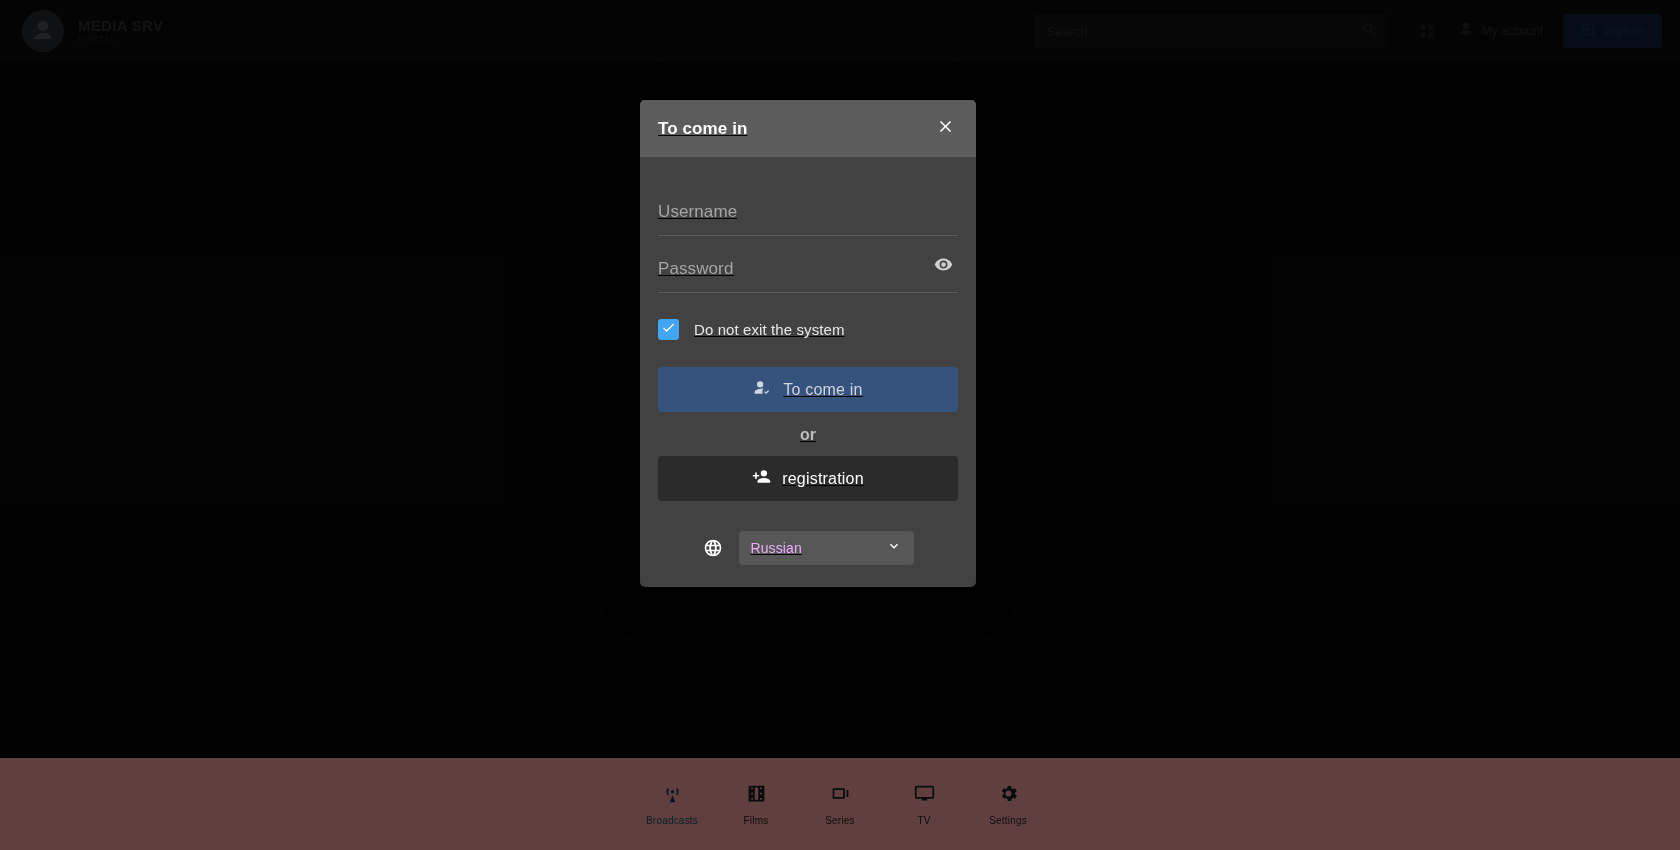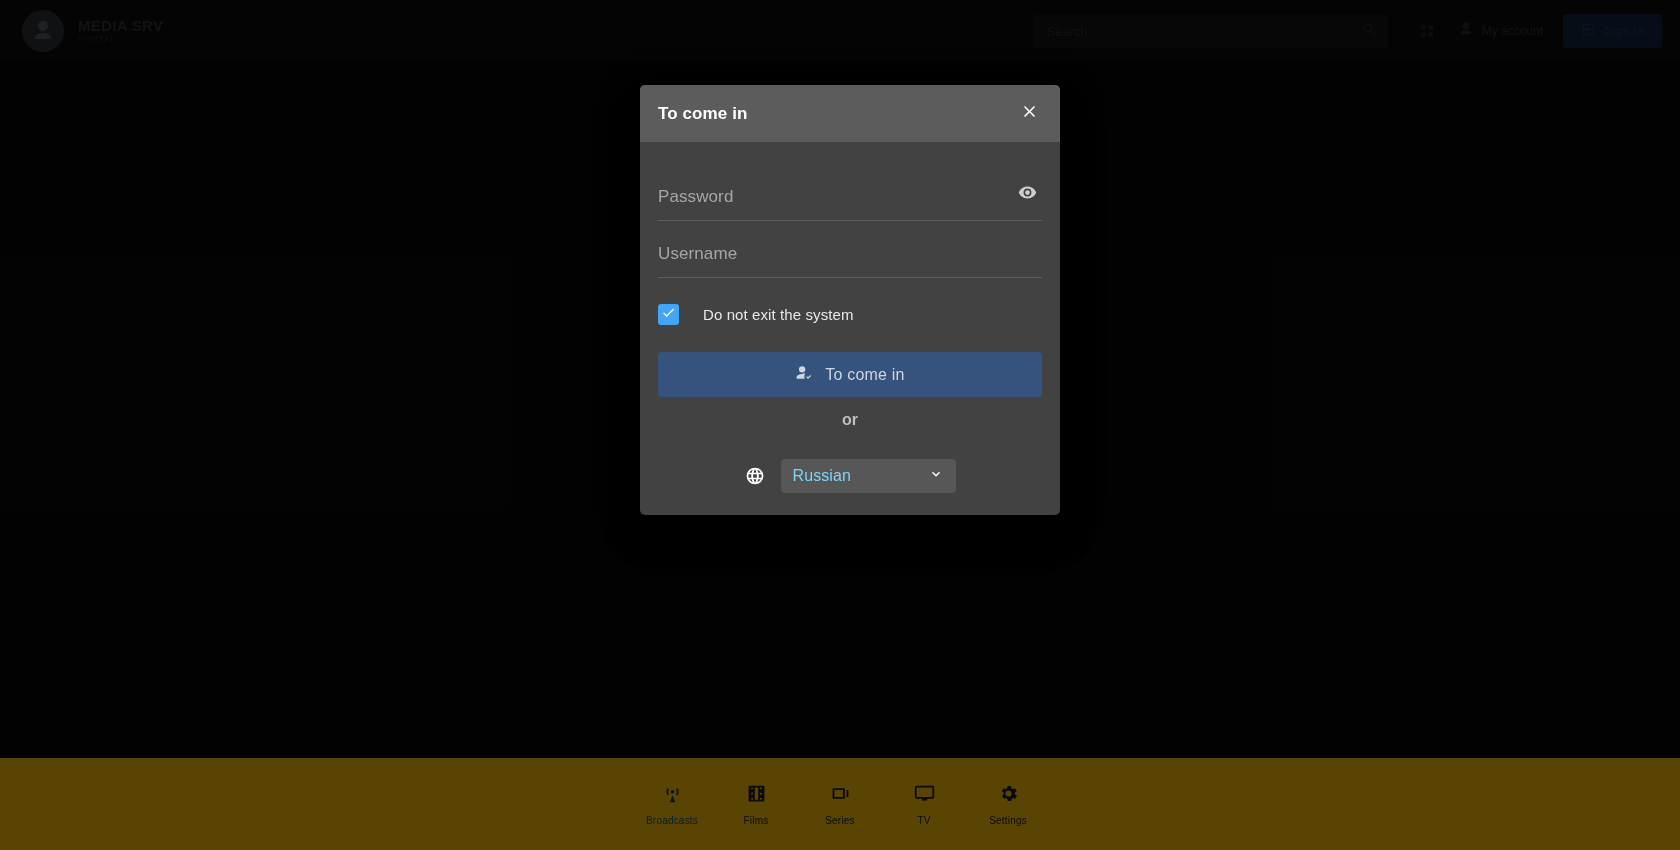--- a/index.html
+++ b/index.html
@@ -51,42 +51,43 @@
   .cta {
     height:34px; border-radius:3px; background:#10243c;
     display:flex; align-items:center; gap:8px; padding:0 18px;
   }
   .cta svg { width:15px; height:15px; fill:#1d3355; }
   .cta span { font-size:12px; font-weight:600; color:#1d3355; }
 
   
   .bottomnav {
     position:absolute; left:0; right:0; bottom:0; height:92px;
-    background:#eab308;
+    background:#fca5a5;
     display:flex; align-items:center; justify-content:center; gap:0;
   }
   .bn-item {
     width:84px; display:flex; flex-direction:column; align-items:center; gap:7px;
   }
   .bn-item svg { width:21px; height:21px; fill:#1b1d20; }
   .bn-item .lbl { font-size:10px; color:#1b1d20; text-align:center; letter-spacing:.2px; }
   .bn-item.active svg { fill:#13354f; }
   .bn-item.active .lbl { color:#14506f; }
 
   
   .scrim { position:absolute; inset:0; background:rgba(0,0,0,.62); }
 
   
   .modal {
-    position:absolute; left:640px; top:85px;
-    width:420px;
+    position:absolute; left:640px; top:100px;
+    width:336px;
     border-radius:5px;
     background:#424242;
     box-shadow:0 11px 15px -7px rgba(0,0,0,.2),0 24px 38px 3px rgba(0,0,0,.14),0 9px 46px 8px rgba(0,0,0,.12);
     overflow:hidden;
+    text-decoration:underline;
   }
   .modal-header {
     height:57px; background:#5c5c5c;
     display:flex; align-items:center; padding:0 14px 0 18px;
   }
   .modal-title { font-size:17px; font-weight:700; color:#fff; letter-spacing:.1px; }
   .modal-close {
     margin-left:auto; width:34px; height:34px; border-radius:50%;
     display:flex; align-items:center; justify-content:center;
   }
@@ -98,21 +99,21 @@
   .field .ph {
     font-size:17px; color:#a6a6a6; line-height:30px; letter-spacing:.1px;
   }
   .field .underline { height:1px; background:#5d5d5d; margin-top:8px; }
   .field .eye {
     position:absolute; right:2px; bottom:14px;
     width:26px; height:26px; display:flex; align-items:center; justify-content:center;
   }
   .field .eye svg { width:19px; height:19px; fill:#cfcfcf; }
 
-  .checkrow { display:flex; align-items:center; gap:24px; margin-top:26px; }
+  .checkrow { display:flex; align-items:center; gap:15px; margin-top:26px; }
   .cbox {
     width:21px; height:21px; border-radius:3px; background:#42a5f5;
     display:flex; align-items:center; justify-content:center; flex:0 0 auto;
   }
   .cbox svg { width:15px; height:15px; fill:#fff; }
   .checkrow .lbl { font-size:15px; color:#e8e8e8; letter-spacing:.1px; }
 
   .btn {
     width:100%; height:45px; border-radius:4px;
     display:flex; align-items:center; justify-content:center; gap:11px;
@@ -133,21 +134,21 @@
     display:block; text-align:center; margin-top:26px;
     font-size:14px; color:#efefef; text-decoration:underline; letter-spacing:.1px;
   }
 
   .langrow { display:flex; align-items:center; justify-content:center; gap:16px; margin-top:30px; }
   .langrow .globe svg { width:20px; height:20px; fill:#fff; display:block; }
   .select {
     width:175px; height:34px; border-radius:4px; background:#575757;
     display:flex; align-items:center; padding:0 12px;
   }
-  .select .val { font-size:16px; color:#7dd3fc; flex:1; letter-spacing:.1px; }
+  .select .val { font-size:14px; color:#f0abfc; flex:1; letter-spacing:.1px; }
   .select svg { width:16px; height:16px; fill:#fff; }
 </style>
 </head>
 <body>
 
 <div id="app">
 
   <div class="topbar">
     <div class="brand">
       <div class="brand-mark">
@@ -248,38 +249,38 @@
       <div class="modal-close">
         <span>
           <svg viewBox="0 0 24 24">
               <path d="M19 6.41L17.59 5 12 10.59 6.41 5 5 6.41 10.59 12 5 17.59 6.41 19 12 13.41 17.59 19 19 17.59 13.41 12z"></path>
             </svg>
         </span>
       </div>
     </div>
 
     <div class="modal-body">
+
+      <div class="field">
+        <div class="ph">Username</div>
+        <div class="underline"></div>
+      </div>
 
       <div class="field">
         <div class="ph">Password</div>
         <div class="eye">
           <span>
             <svg viewBox="0 0 24 24">
                 <path d="M12 4.5C7 4.5 2.73 7.61 1 12c1.73 4.39 6 7.5 11 7.5s9.27-3.11 11-7.5c-1.73-4.39-6-7.5-11-7.5zm0 12.5a5 5 0 1 1 0-10 5 5 0 0 1 0 10zm0-8a3 3 0 1 0 0 6 3 3 0 0 0 0-6z"></path>
               </svg>
           </span>
         </div>
         <div class="underline"></div>
       </div>
 
-      <div class="field">
-        <div class="ph">Username</div>
-        <div class="underline"></div>
-      </div>
-
       <div class="checkrow">
         <div class="cbox">
           <span>
             <svg viewBox="0 0 24 24">
                 <path d="M9 16.17L4.83 12l-1.42 1.41L9 19 21 7l-1.41-1.41z"></path>
               </svg>
           </span>
         </div>
         <span class="lbl">Do not exit the system</span>
       </div>
@@ -288,20 +289,28 @@
         <span>
           <svg viewBox="0 0 24 24">
               <path d="M9 12a4 4 0 1 0 0-8 4 4 0 0 0 0 8zm0 2c-3.3 0-7 1.7-7 4v2h10.3A6 6 0 0 1 12 16a6 6 0 0 1 .9-3.1A12 12 0 0 0 9 14zm10.3 1.3l-2.8 2.8-1.4-1.4-1.1 1.1 2.5 2.5 3.9-3.9-1.1-1.1z"></path>
             </svg>
         </span>
         <span>To come in</span>
       </div>
 
       <div class="or">or</div>
 
+      <div class="btn btn-secondary">
+        <span>
+          <svg viewBox="0 0 24 24">
+              <path d="M15 12a4 4 0 1 0 0-8 4 4 0 0 0 0 8zm0 2c-2.7 0-8 1.3-8 4v2h16v-2c0-2.7-5.3-4-8-4zM6 10V7H4v3H1v2h3v3h2v-3h3v-2H6z"></path>
+            </svg>
+        </span>
+        <span>registration</span>
+      </div>
 
 
       <div class="langrow">
         <span class="globe">
           <svg viewBox="0 0 24 24">
               <path d="M12 2a10 10 0 1 0 0 20 10 10 0 0 0 0-20zm6.9 6h-2.9a15.6 15.6 0 0 0-1.3-3.4A8 8 0 0 1 18.9 8zM12 4c.7 1 1.3 2.4 1.7 4h-3.4c.4-1.6 1-3 1.7-4zM4.3 14a7.9 7.9 0 0 1 0-4h3.3a16.4 16.4 0 0 0 0 4H4.3zm.8 2h2.9c.3 1.2.8 2.4 1.3 3.4A8 8 0 0 1 5.1 16zm2.9-8H5.1a8 8 0 0 1 4.2-3.4C8.8 5.6 8.3 6.8 8 8zM12 20c-.7-1-1.3-2.4-1.7-4h3.4c-.4 1.6-1 3-1.7 4zm2.1-6H9.9a14.4 14.4 0 0 1 0-4h4.2a14.4 14.4 0 0 1 0 4zm.6 5.4c.5-1 1-2.2 1.3-3.4h2.9a8 8 0 0 1-4.2 3.4zm1.7-5.4a16.4 16.4 0 0 0 0-4h3.3a7.9 7.9 0 0 1 0 4h-3.3z"></path>
             </svg>
         </span>
         <div class="select">
           <span class="val">Russian</span>

